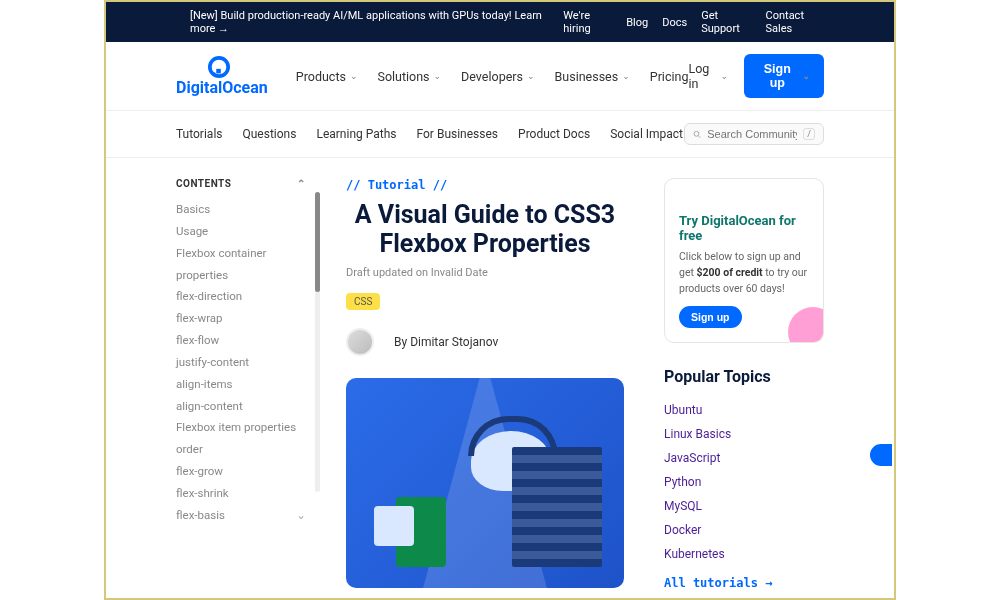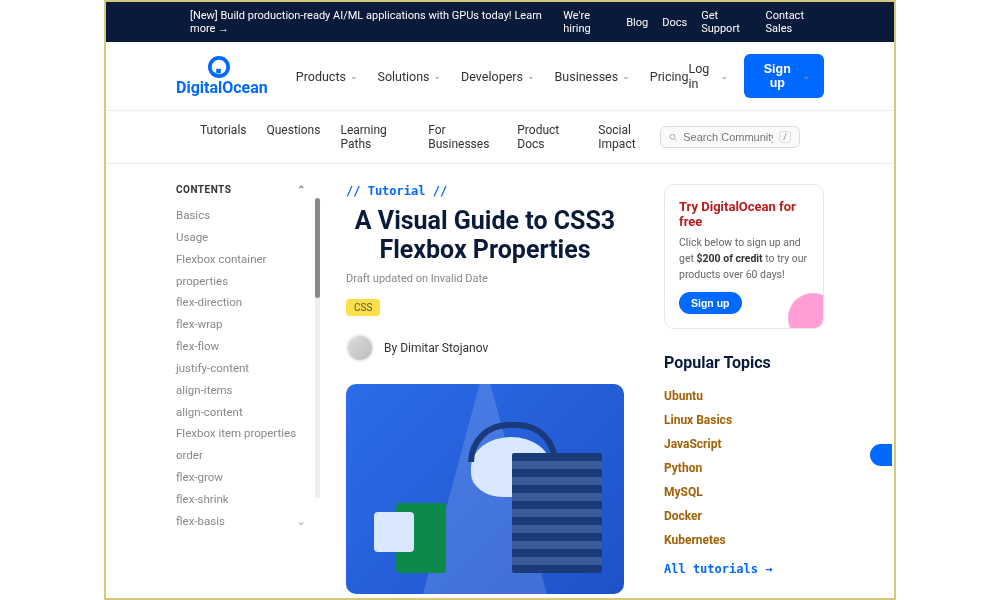--- a/index.html
+++ b/index.html
@@ -11,57 +11,57 @@
 .announcement .right { display: flex; align-items: center; }
 .mainnav { display: flex; align-items: center; padding: 12px 70px; border-bottom: 1px solid #eee; }
 .logo { display: flex; align-items: center; color: #0069ff; font-weight: 700; font-size: 16px; margin-right: 28px; flex-direction: column; }
 .logo svg { margin-right: 6px; }
 .navlinks { display: flex; gap: 20px; flex: 1; }
 .navlinks a { color: #333; text-decoration: none; font-size: 12.5px; display: flex; align-items: center; gap: 4px; }
 .chev { font-size: 9px; color: #888; }
 .navright { display: flex; align-items: center; gap: 16px; }
 .login { color: #333; text-decoration: none; font-size: 12.5px; display: flex; align-items: center; gap: 4px; }
 .signup { background: #0069ff; color: #fff; border: none; padding: 8px 14px; border-radius: 6px; font-weight: 600; font-size: 12.5px; display: flex; align-items: center; gap: 6px; }
-.subnav { display: flex; align-items: center; padding: 12px 94px; border-bottom: 1px solid #eee; justify-content: space-between; }
+.subnav { display: flex; align-items: center; padding: 12px 70px; border-bottom: 1px solid #eee; justify-content: space-between; }
 .subnav .tabs { display: flex; gap: 20px; }
 .subnav .tabs a { color: #333; text-decoration: none; font-size: 12px; }
 .search { border: 1px solid #ddd; border-radius: 6px; padding: 4px 8px; display: flex; align-items: center; gap: 6px; width: 140px; background: #fafafa; }
 .search input { border: none; outline: none; background: transparent; font-size: 11px; width: 90px; }
 .kbd { border: 1px solid #ddd; border-radius: 3px; font-size: 9px; padding: 0 3px; color: #888; }
 .content { display: flex; padding: 20px 70px 0 70px; gap: 40px; }
 .sidebar { width: 130px; flex-shrink: 0; position: relative; }
 .sidebar h4 { font-size: 10px; letter-spacing: 0.5px; color: #333; margin-bottom: 10px; display: flex; justify-content: space-between; align-items: center; }
 .toc { list-style: none; color: #888; font-size: 11.5px; line-height: 1.9; }
 .toc li { cursor: pointer; }
 .scrolltrack { position: absolute; right: -14px; top: 14px; width: 5px; height: 300px; background: #eee; border-radius: 3px; }
 .scrollthumb { position: absolute; left: 0; top: 0; width: 5px; height: 100px; background: #888; border-radius: 3px; }
 .main { flex: 1; }
 .breadcrumb { font-family: ui-monospace, monospace; color: #0069ff; font-size: 12px; font-weight: 600; margin-bottom: 8px; }
 h1 { font-size: 25px; color: #0a1a3a; margin-bottom: 8px; font-weight: 700; text-align: center; }
 .meta { color: #888; font-size: 11px; margin-bottom: 14px; }
 .tag { display: inline-block; background: #fde047; color: #555; padding: 3px 8px; border-radius: 4px; font-size: 10px; margin-bottom: 18px; }
-.author { display: flex; align-items: center; gap: 10px; margin-bottom: 22px; font-size: 12px; }
+.author { display: flex; align-items: center; gap: 20px; margin-bottom: 22px; font-size: 12px; }
 .avatar { width: 28px; height: 28px; border-radius: 50%; background: linear-gradient(135deg,#ddd,#bbb); border: 2px solid #eee; }
 .hero { width: 100%; height: 210px; border-radius: 10px; background: linear-gradient(135deg, #2b6ce8 0%, #1e52c9 100%); position: relative; overflow: hidden; }
 .hero::before { content: ""; position: absolute; top: -20px; left: 50%; transform: translateX(-50%); width: 200px; height: 260px; background: rgba(255,255,255,0.15); clip-path: polygon(50% 0%, 85% 100%, 15% 100%); }
 .hero .mascot { position: absolute; left: 45%; top: 25%; width: 80px; height: 60px; background: #d9e8ff; border-radius: 50% 50% 40% 40%; }
 .hero .headphones { position: absolute; left: 44%; top: 18%; width: 90px; height: 40px; border: 6px solid #1a3a7a; border-bottom: none; border-radius: 50px 50px 0 0; }
 .hero .books { position: absolute; right: 8%; bottom: 10%; width: 90px; height: 120px; background: repeating-linear-gradient(0deg, #1a3a7a 0 8px, #3a5a9a 8px 16px); border-radius: 2px; }
 .hero .mug { position: absolute; left: 10%; bottom: 20%; width: 40px; height: 40px; background: #d9e8ff; border-radius: 4px; }
 .hero .notebook { position: absolute; left: 18%; bottom: 10%; width: 50px; height: 70px; background: #0d8a4a; border-radius: 4px; }
 .rightcol { width: 160px; flex-shrink: 0; }
 .promo { border: 1px solid #e5e5e5; border-radius: 10px; padding: 14px; position: relative; overflow: hidden; margin-bottom: 24px; }
-.promo h3 { font-size: 13px; margin-bottom: 6px; color: #b91c1c; }
+.promo h3 { font-size: 13px; margin-bottom: 6px; color: #0f766e; margin-top: 20px; }
 .promo p { font-size: 10.5px; color: #666; line-height: 1.5; margin-bottom: 10px; }
 .promo p b { color: #333; }
 .promo .btn { background: #0069ff; color: #fff; border: none; padding: 5px 12px; border-radius: 14px; font-size: 10.5px; font-weight: 600; }
 .promo .blob { position: absolute; right: -15px; bottom: -15px; width: 50px; height: 50px; background: #ff9fd6; border-radius: 50%; }
 .popular h3 { font-size: 16px; margin-bottom: 12px; color: #0a1a3a; }
 .popular ul { list-style: none; }
-.popular li { font-size: 12px; color: #a16207; padding: 5px 0; cursor: pointer; font-weight: bold; }
+.popular li { font-size: 12px; color: #4c1d95; padding: 5px 0; cursor: pointer; }
 .alltut { color: #0069ff; font-family: ui-monospace, monospace; font-size: 12px; font-weight: 600; margin-top: 10px; display: flex; align-items: center; gap: 6px; }
 .helpbadge { position: absolute; right: 0; top: 440px; width: 26px; height: 26px; background: #0069ff; border-radius: 50% 0 0 50%; border: 2px solid #fff; }
 </style>
 </head>
 <body>
 
 <div class="frame">
 
   <div class="announcement">
     <div class="left">

